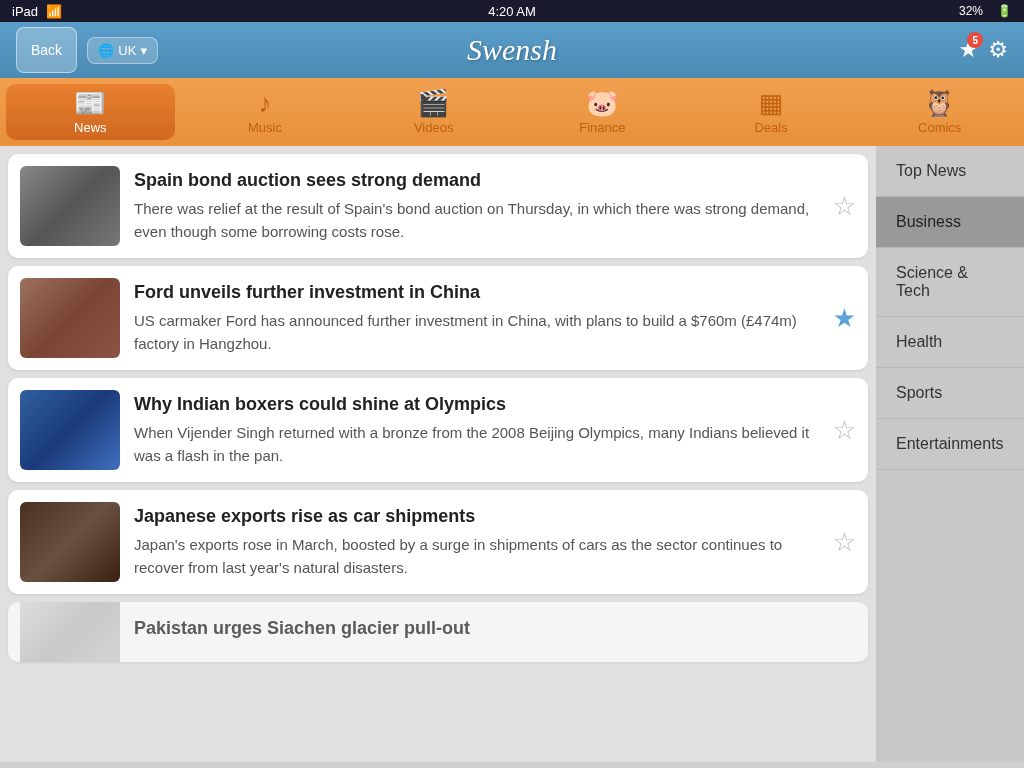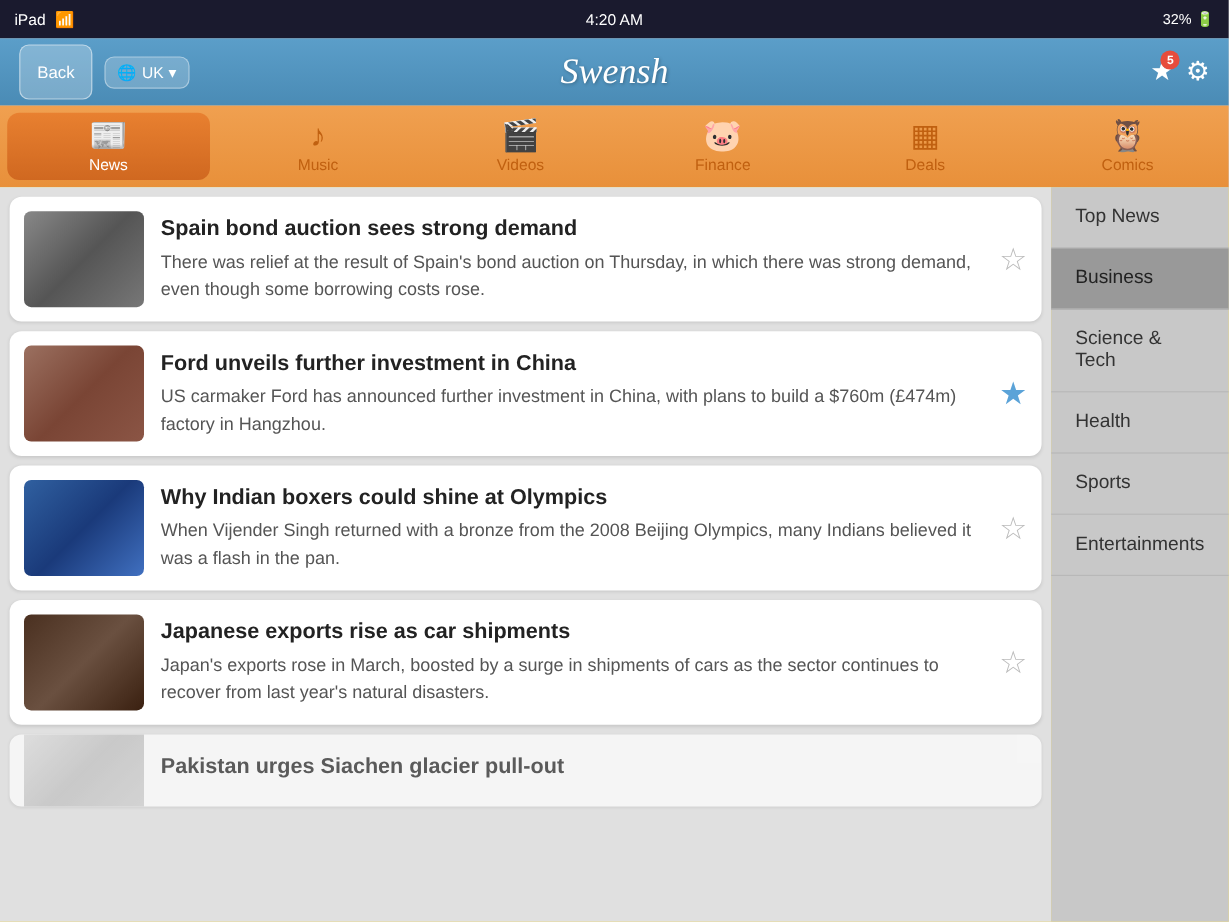--- a/index.html
+++ b/index.html
@@ -1,32 +1,32 @@
 <!DOCTYPE html>
 <html><head>
   <meta charset="utf-8">
   <style>
     * { margin: 0; padding: 0; box-sizing: border-box; }
     body { width: 1024px; height: 768px; overflow: hidden; font-family: -apple-system, 'Helvetica Neue', Arial, sans-serif; background: #d0d0d0; }
 
     
     .status-bar {
-      height: 32px;
+      height: 22px;
       background: #1a1a2e;
       display: flex;
       align-items: center;
       justify-content: space-between;
       padding: 0 12px;
       color: white;
       font-size: 13px;
       font-weight: 500;
     }
     .status-left { display: flex; align-items: center; gap: 8px; }
     .status-center { position: absolute; left: 50%; transform: translateX(-50%); }
-    .status-right { display: flex; align-items: center; gap: 4px; font-size: 12px; }
+    .status-right { display: flex; align-items: center; gap: 14px; font-size: 12px; }
 
     
     .header {
       height: 56px;
       background: linear-gradient(to bottom, #5b9ec9, #4a8bb5);
       display: flex;
       align-items: center;
       justify-content: space-between;
       padding: 0 16px;
     }

